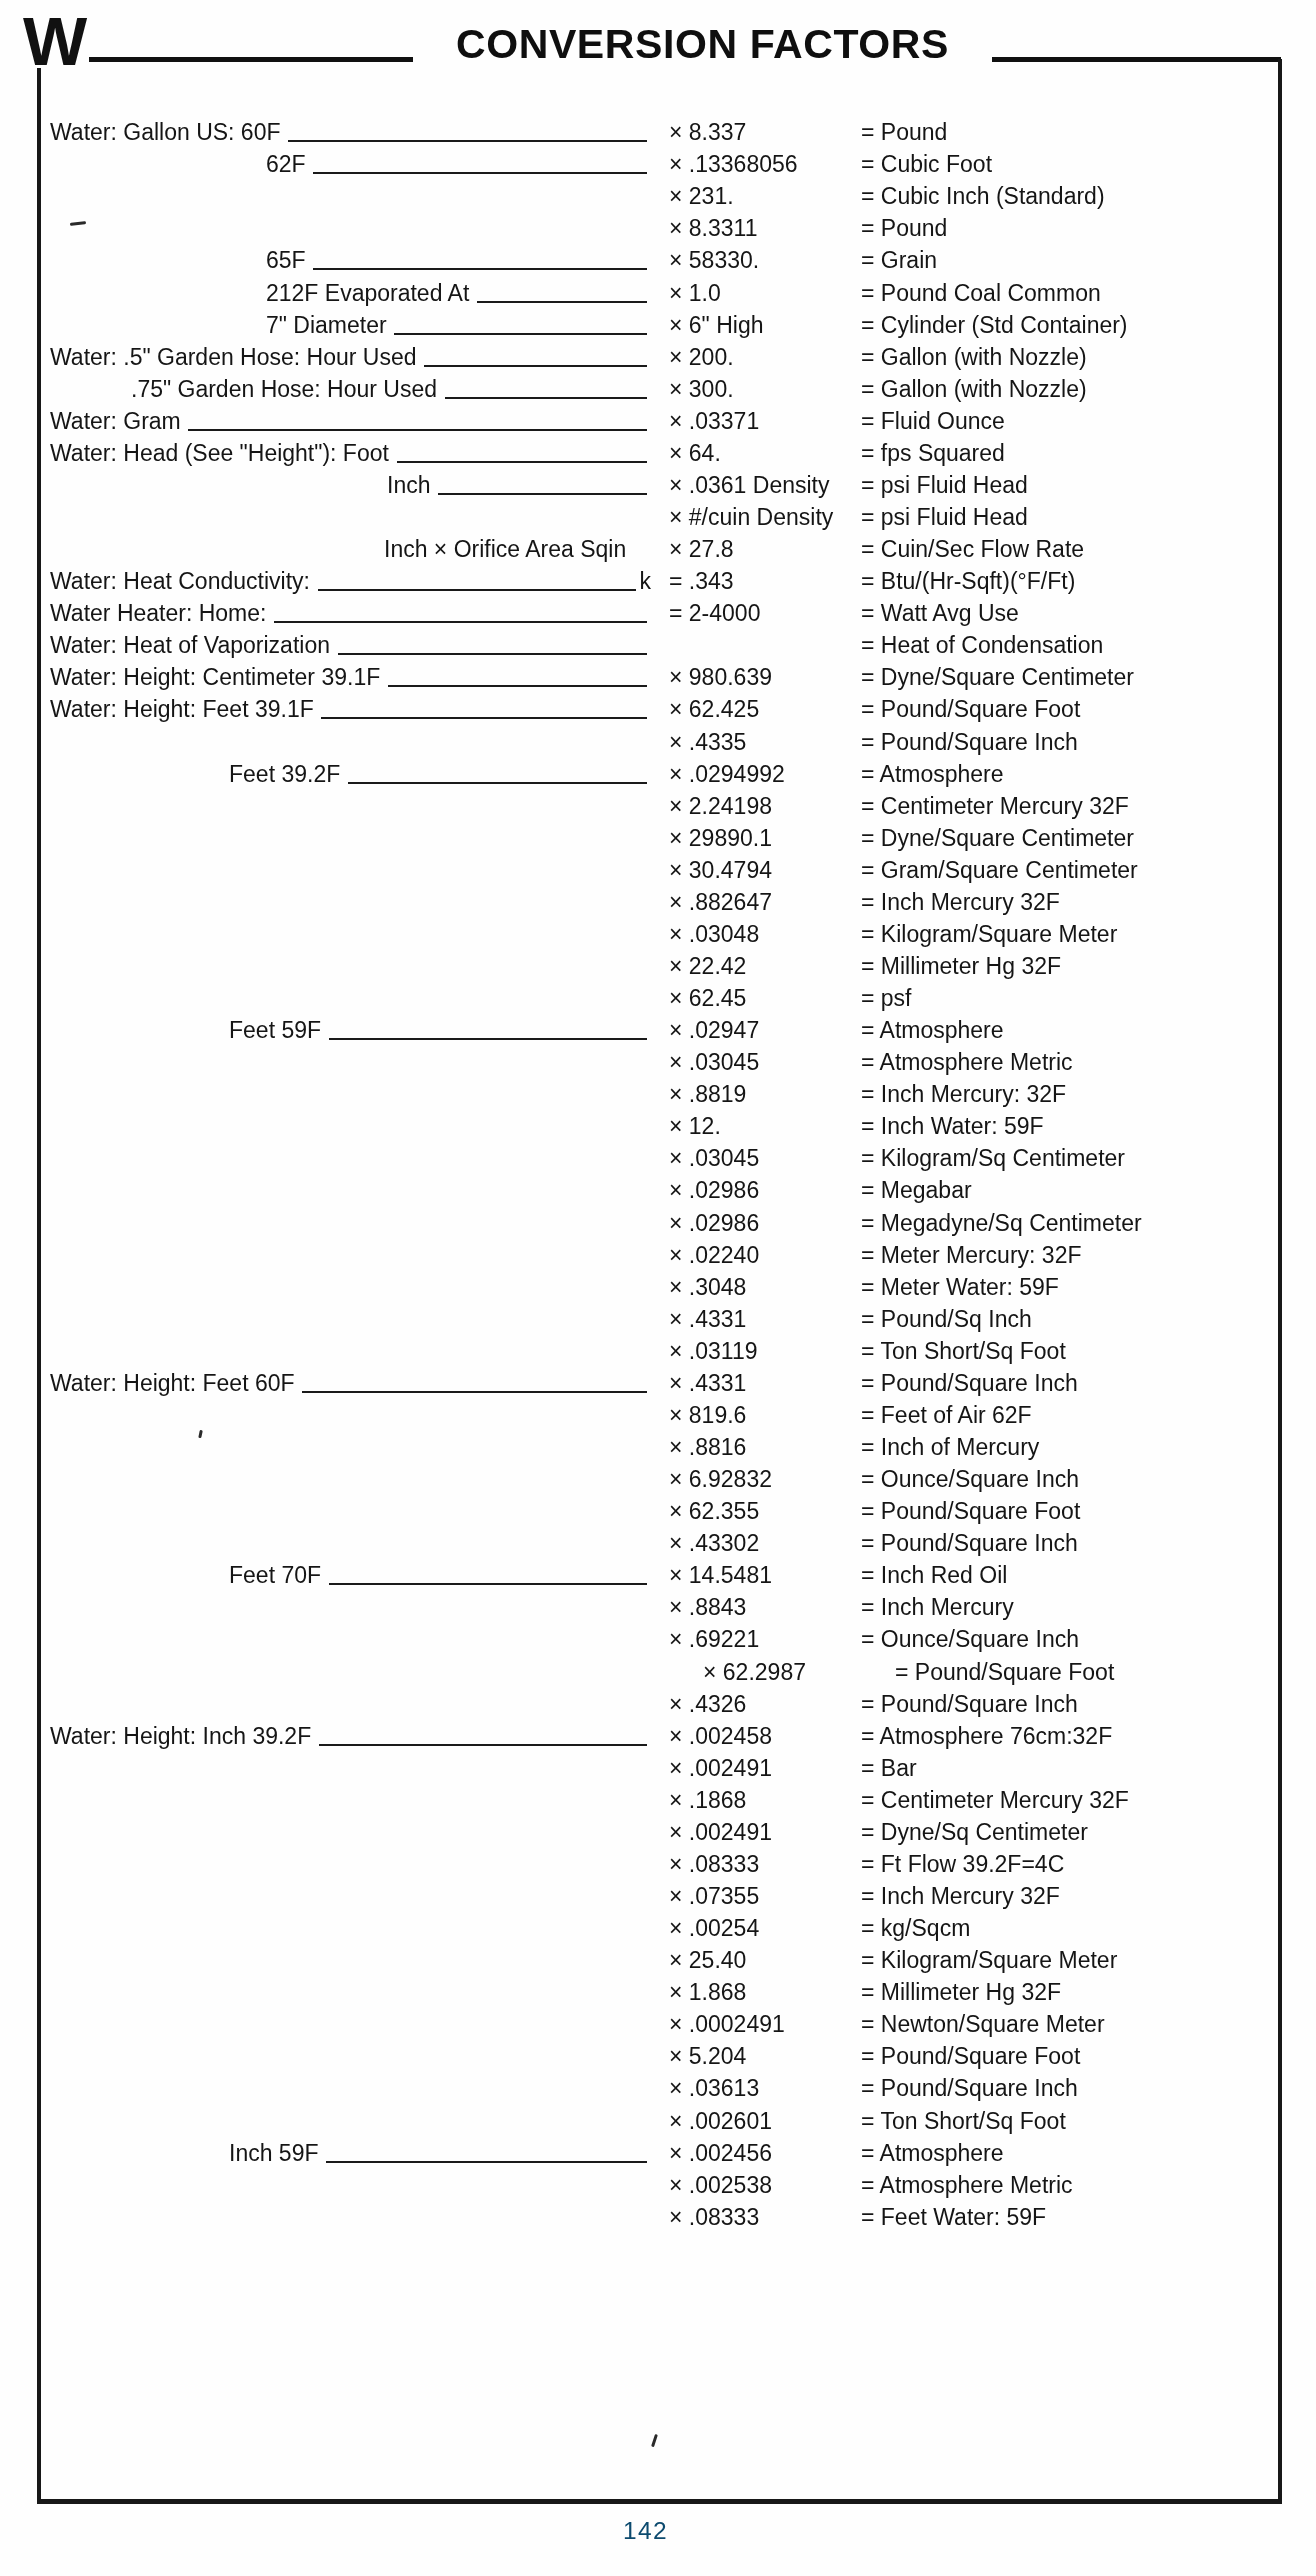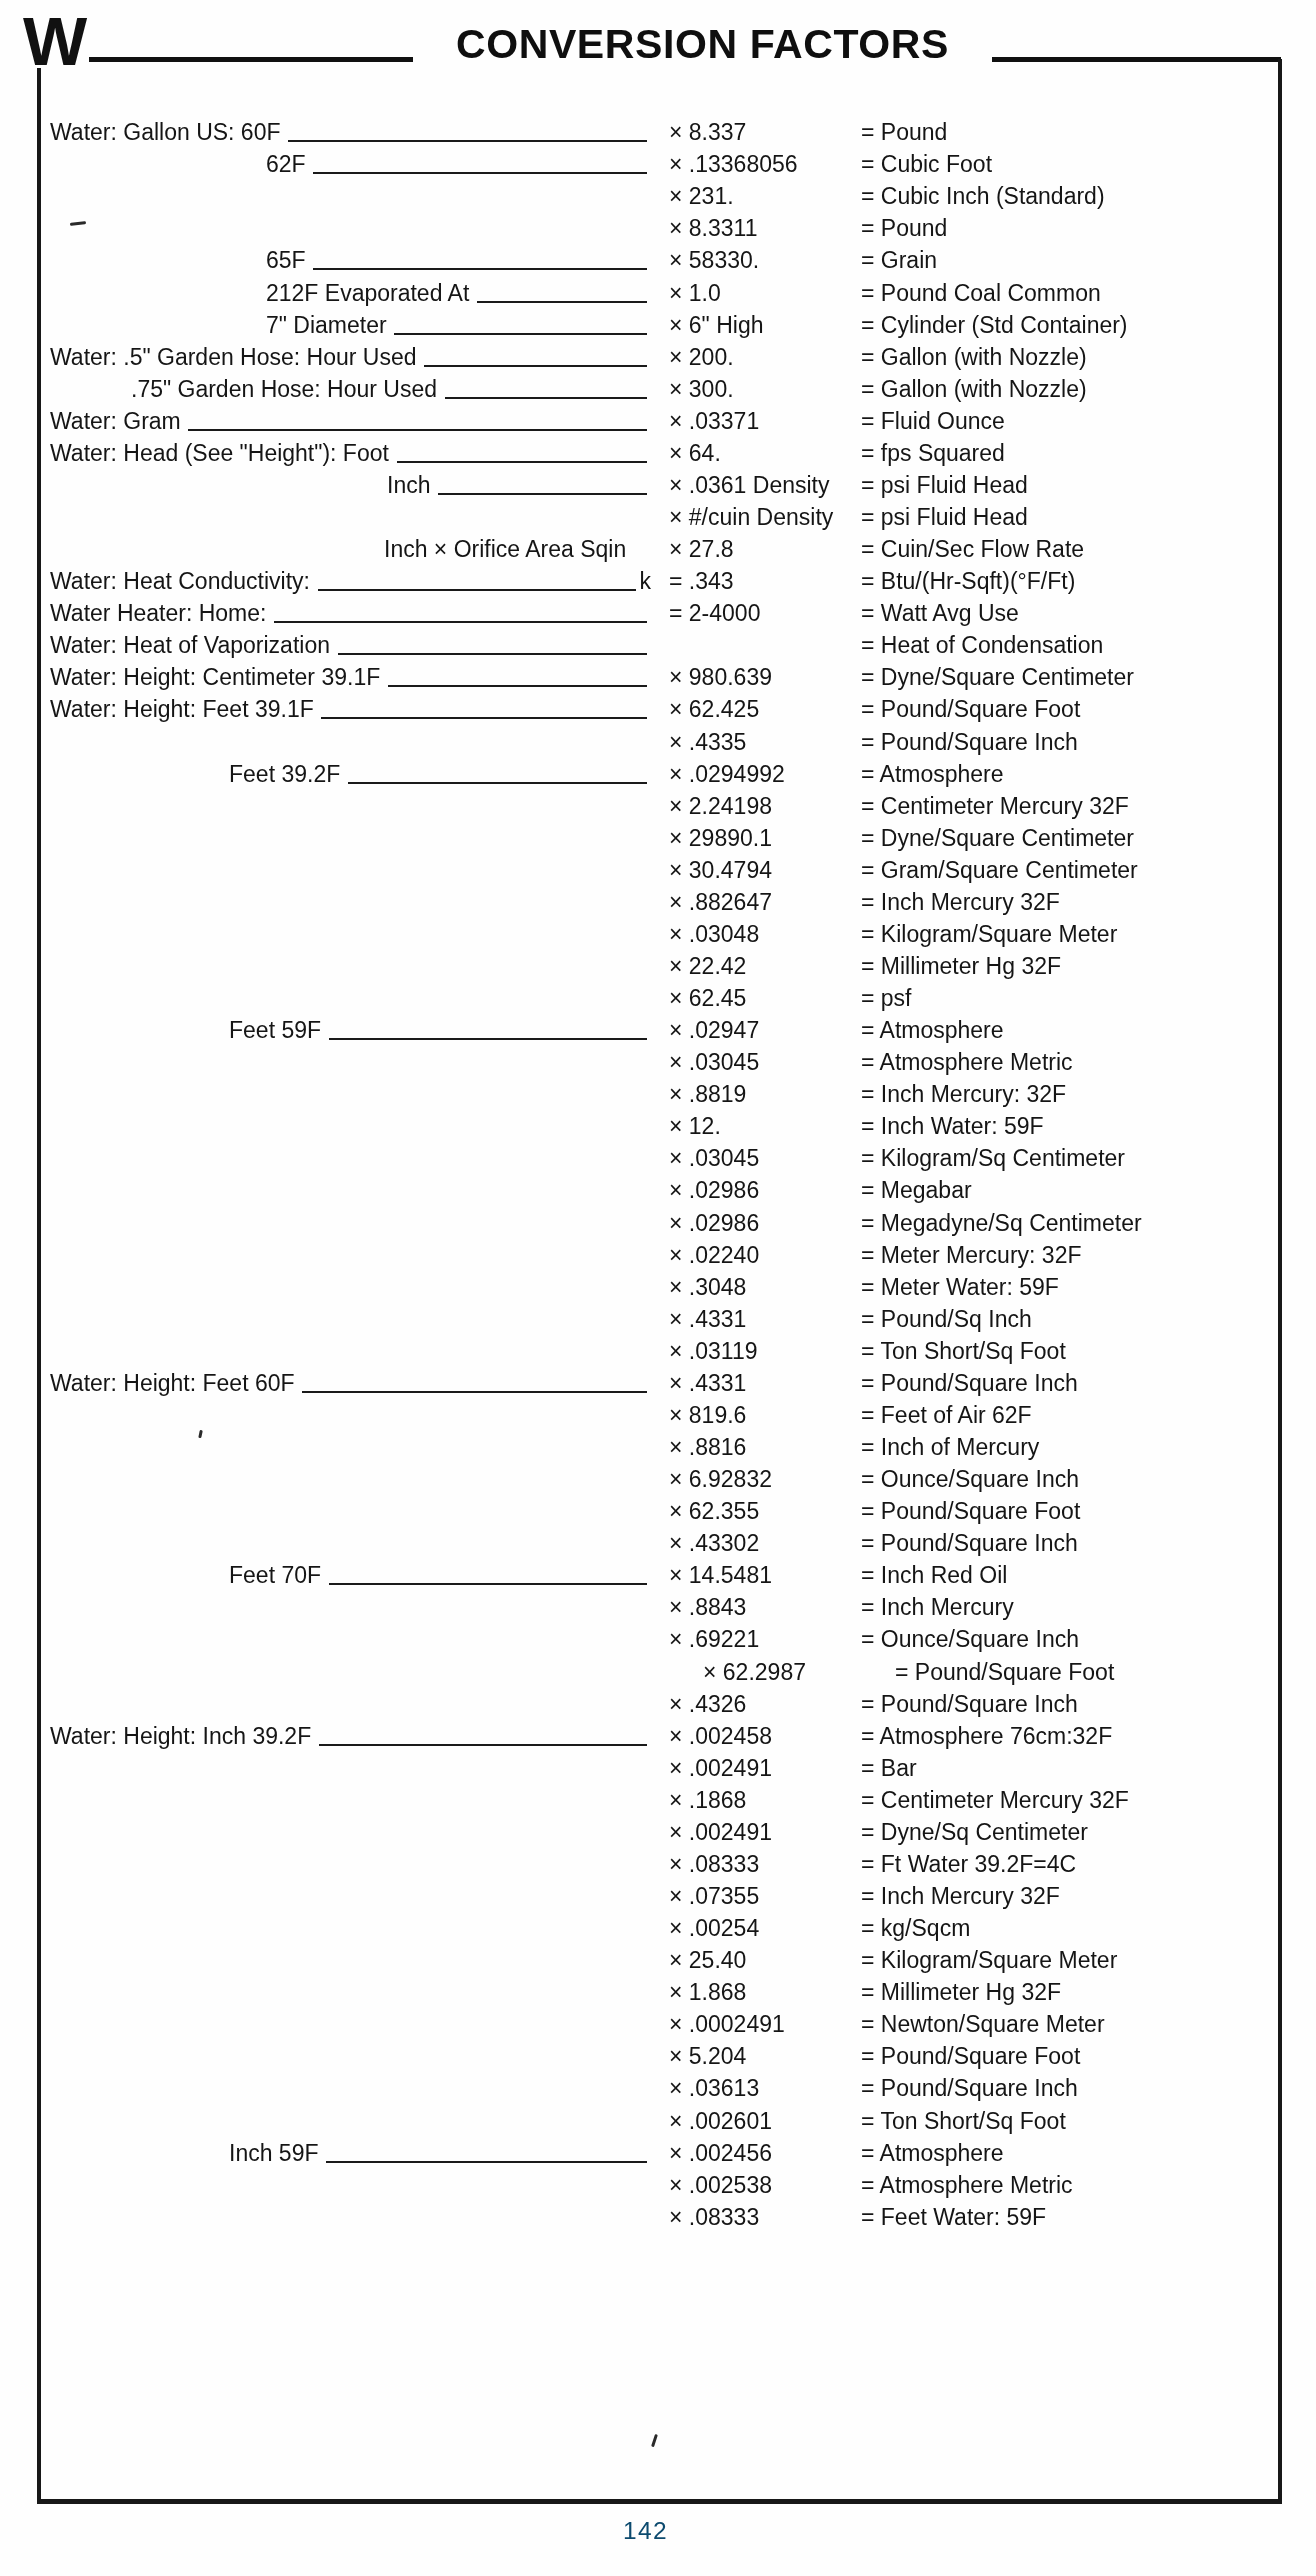--- a/index.html
+++ b/index.html
@@ -339,21 +339,21 @@
     <span class="res">= Centimeter Mercury 32F</span>
   </div>
       <div class="row" style="top: 1816px;">
     <span class="lblwrap"><span class="lbl"></span><span class="suffix"></span></span>
     <span class="mult">× .002491</span>
     <span class="res">= Dyne/Sq Centimeter</span>
   </div>
       <div class="row" style="top: 1848px;">
     <span class="lblwrap"><span class="lbl"></span><span class="suffix"></span></span>
     <span class="mult">× .08333</span>
-    <span class="res">= Ft Water 39.2F=4C</span>
+    <span class="res">= Ft Flow 39.2F=4C</span>
   </div>
       <div class="row" style="top: 1880px;">
     <span class="lblwrap"><span class="lbl"></span><span class="suffix"></span></span>
     <span class="mult">× .07355</span>
     <span class="res">= Inch Mercury 32F</span>
   </div>
       <div class="row" style="top: 1912px;">
     <span class="lblwrap"><span class="lbl"></span><span class="suffix"></span></span>
     <span class="mult">× .00254</span>
     <span class="res">= kg/Sqcm</span>

